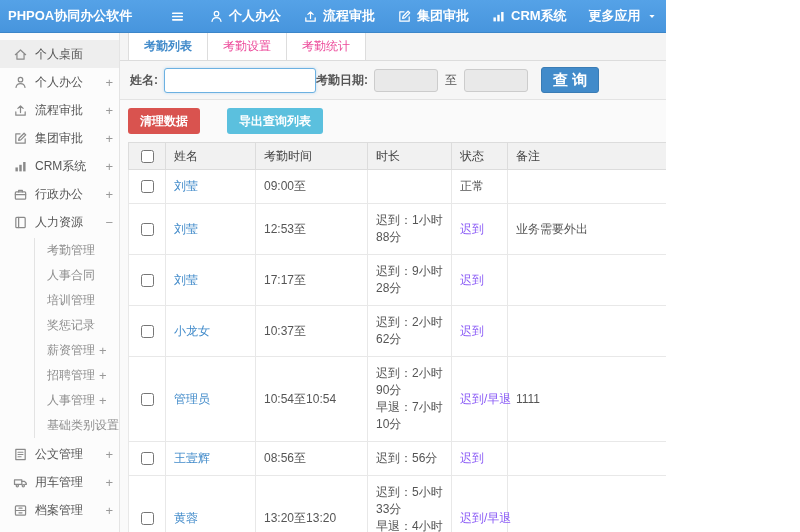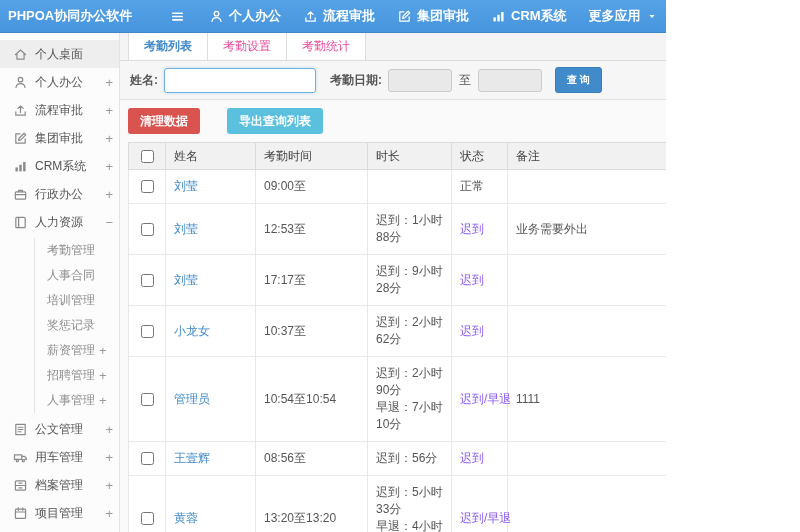--- a/index.html
+++ b/index.html
@@ -70,30 +70,30 @@
     height: 39px; flex: 0 0 39px; background: #f6f6f6;
     border-bottom: 1px solid #e3e3e3;
     display: flex; align-items: center; padding-left: 10px;
   }
   .filter-row label { font-weight: bold; color: #555; margin-right: 6px; white-space: nowrap; }
   .inp-name {
     width: 152px; height: 25px; border: 1px solid #6cb1e1; border-radius: 3px;
     background: #fff; padding: 0 6px; outline: none; font-size: 12px;
     box-shadow: 0 0 3px rgba(102,175,233,.4);
   }
-  .lbl-date { margin-left: 14px; }
+  .lbl-date { }
   .inp-date {
     width: 64px; height: 23px; border: 1px solid #ccc; border-radius: 3px;
     background: #e9e9e9; padding: 0 5px; font-size: 12px; outline: none;
   }
   .lbl-to { margin: 0 7px; color: #555; white-space: nowrap; }
   .btn-search {
     margin-left: 13px; height: 26px; padding: 0 11px;
     background: #428bca; border: 1px solid #3a7cb5; border-radius: 3px;
-    color: #fff; font-weight: bold; font-size: 10px; cursor: pointer; white-space: nowrap;
+    color: #fff; font-weight: bold; font-size: 15px; cursor: pointer; white-space: nowrap;
   }
 
   .actions { padding: 8px 8px; display: flex; gap: 27px; }
   .btn { height: 26px; padding: 0 12px; border-radius: 3px; border: none;
     color: #fff; font-weight: bold; font-size: 12px; cursor: pointer; white-space: nowrap; }
   .btn-danger { background: #d9534f; }
   .btn-export { background: #5bc0de; }
 
   
   .table-wrap { flex: 1; padding-left: 8px; overflow: hidden; }
@@ -267,20 +267,24 @@
           <div class="s-subitem">
             <span class="s-sublabel">薪资管理</span>
             <span class="s-expand">+</span>
           </div>
           <div class="s-subitem">
             <span class="s-sublabel">招聘管理</span>
             <span class="s-expand">+</span>
           </div>
           <div class="s-subitem">
             <span class="s-sublabel">人事管理</span>
+            <span class="s-expand">+</span>
+          </div>
+          <div class="s-subitem">
+            <span class="s-sublabel">基础类别设置</span>
             <span class="s-expand">+</span>
           </div>
         </div>
         <div class="s-item">
           <span class="icon s-ic">
             <svg viewBox="0 0 16 16" fill="none" stroke="currentColor" stroke-width="1.3" stroke-linecap="round" stroke-linejoin="round">
               <rect x="3" y="2.6" width="10" height="10.8"></rect>
               <path d="M5.4 5.6h5.2M5.4 8h5.2M5.4 10.4h3.2"></path>
             </svg>
           </span>

